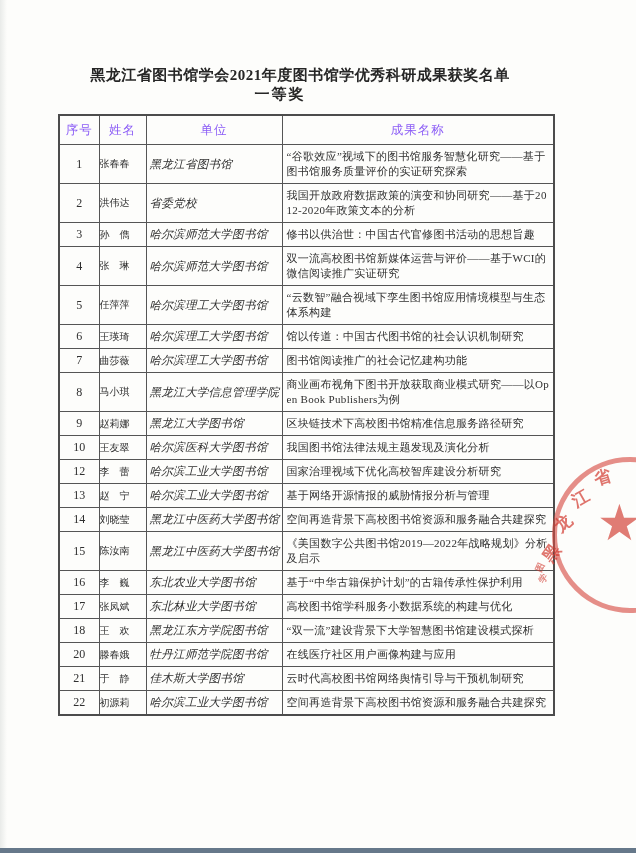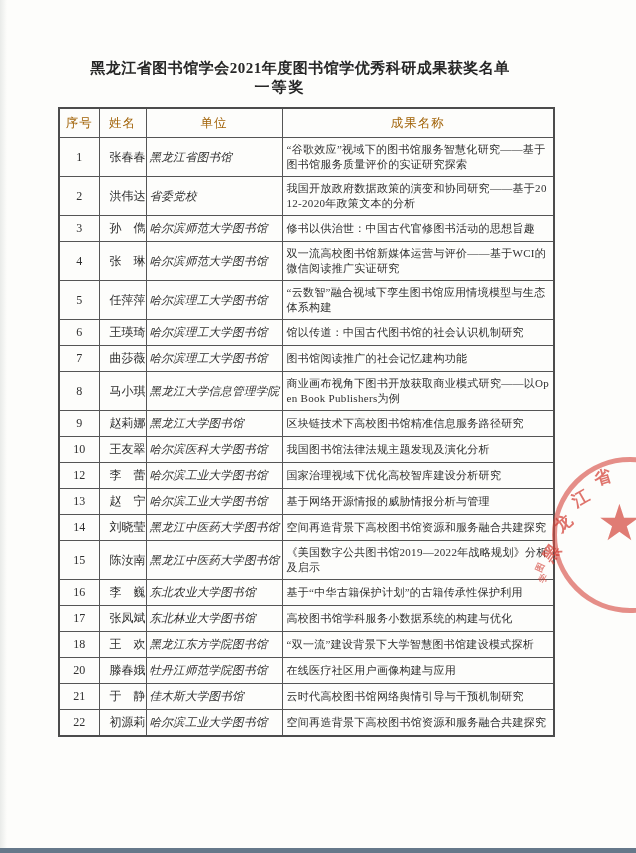--- a/index.html
+++ b/index.html
@@ -22,21 +22,21 @@
     background: linear-gradient(to right, #e9ebe9, rgba(233,235,233,0));
   }
   .bottom-bar {
     position: absolute;
     left: 0; bottom: 0;
     width: 636px; height: 5px;
     background: #66788a;
   }
   .doc {
     position: absolute;
-    left: 0; top: 9px;
+    left: 0; top: 16px;
     width: 636px;
   }
   .title {
     margin-top: 50px;
     width: 560px;
     margin-left: 20px;
     text-align: center;
     font-size: 15px;
     font-weight: bold;
     color: #262626;
@@ -61,35 +61,35 @@
   }
   table.awards th, table.awards td {
     border: 1px solid #555555;
     font-weight: normal;
     vertical-align: middle;
   }
   table.awards th {
     height: 26px;
     font-size: 12.5px;
     text-align: center;
-    color: #a16207;
+    color: #8b5cf6;
     letter-spacing: 1px;
   }
   col.c-no   { width: 40px; }
   col.c-name { width: 47px; }
   col.c-unit { width: 136px; }
   col.c-ach  { width: 272px; }
   td.no {
     text-align: center;
     font-size: 12px;
     padding: 4px 0;
   }
   td.name {
-    text-align: right;
-    font-size: 12px;
+    text-align: left;
+    font-size: 10px;
     padding: 4px 0;
     white-space: nowrap;
   }
   td.unit {
     font-size: 11.5px;
     padding: 4px 1px 4px 3px;
     letter-spacing: 0.3px;
     font-style: italic;
   }
   td.ach {

